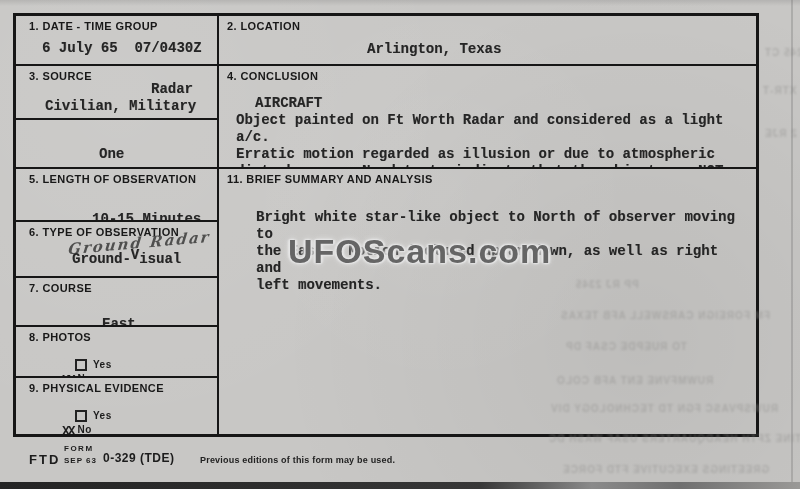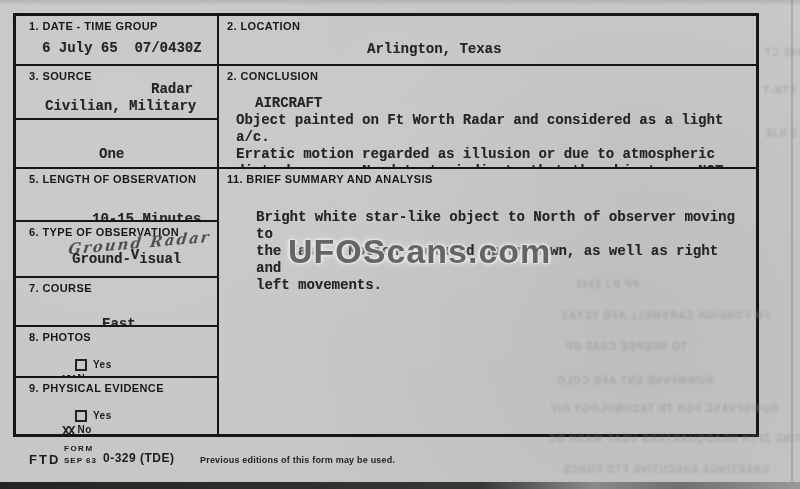--- a/index.html
+++ b/index.html
@@ -199,21 +199,21 @@
     </div>
 
     <div class="col-right">
 
       <div class="cell" style="height:50px; padding-left:8px;">
         <div class="hdr">2.  LOCATION</div>
         <div class="typed v-loc">Arlington, Texas</div>
       </div>
 
       <div class="cell" style="height:103px; padding-left:8px;">
-        <div class="hdr">2.  CONCLUSION</div>
+        <div class="hdr">4.  CONCLUSION</div>
         <div class="typed conc-cat">AIRCRAFT</div>
         <div class="typed typed-block conc-text">Object painted on Ft Worth Radar and considered as a light a/c.
 Erratic motion regarded as illusion or due to atmospheric
 disturbances.  No data to indicate that the object was NOT an
 a/c.</div>
       </div>
 
       <div class="cell last" style="padding-left:8px;">
         <div class="hdr">11.  BRIEF SUMMARY AND ANALYSIS</div>
         <div class="typed typed-block summ-text">Bright white star-like object to North of observer moving to

